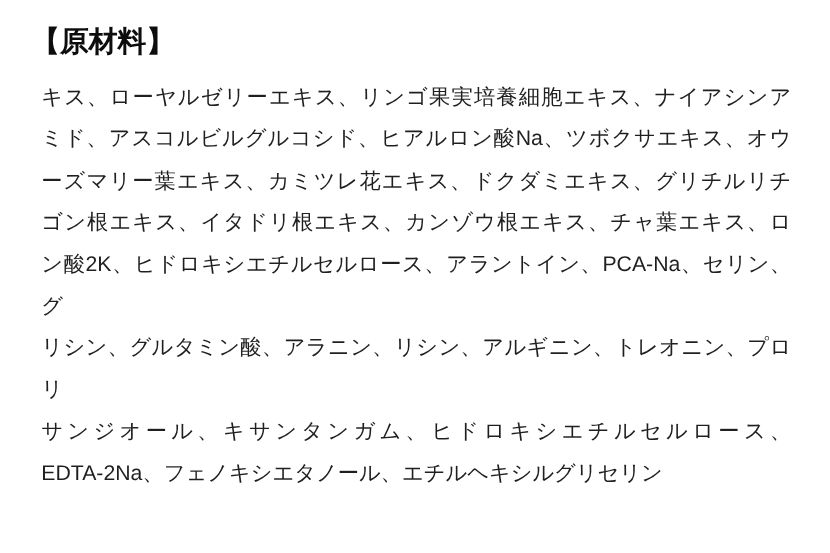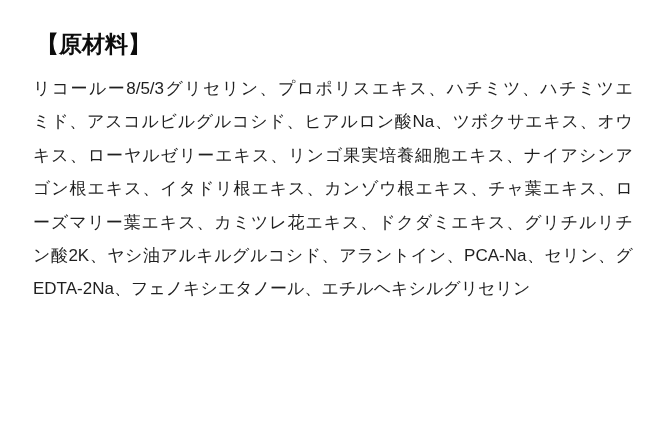--- a/index.html
+++ b/index.html
@@ -14,21 +14,21 @@
     font-family: "Liberation Sans", "DejaVu Sans", sans-serif;
     -webkit-font-smoothing: antialiased;
   }
   .page {
     box-sizing: border-box;
     width: 664px;
     height: 442px;
     padding: 17px 31px 0 24px;
   }
   .title {
-    margin: 12px;
+    margin: 1px;
     font-size: 23px;
     line-height: 30px;
     font-weight: 700;
     color: #0d0d0d;
   }
   .ingredients {
     margin-top: 13px;
     margin-left: 9px;
     width: 600px;
     color: #1f1f1f;
@@ -43,21 +43,22 @@
   .ingredients .line.last {
     text-align-last: left;
   }
 </style>
 </head>
 <body>
 
 <div class="page">
   <h1 class="title">【原材料】</h1>
   <div class="ingredients">
-      <div class="line">リコールー8/5/3グリセリン、プロポリスエキス、ハチミツ、ハチミツエ</div>
+      <div class="line">キス、ローヤルゼリーエキス、リンゴ果実培養細胞エキス、ナイアシンア</div>
       <div class="line">ミド、アスコルビルグルコシド、ヒアルロン酸Na、ツボクサエキス、オウ</div>
-      <div class="line">キス、ローヤルゼリーエキス、リンゴ果実培養細胞エキス、ナイアシンア</div>
+      <div class="line">ーズマリー葉エキス、カミツレ花エキス、ドクダミエキス、グリチルリチ</div>
       <div class="line">ゴン根エキス、イタドリ根エキス、カンゾウ根エキス、チャ葉エキス、ロ</div>
-      <div class="line">ーズマリー葉エキス、カミツレ花エキス、ドクダミエキス、グリチルリチ</div>
-      <div class="line">ン酸2K、ヤシ油アルキルグルコシド、アラントイン、PCA-Na、セリン、グ</div>
+      <div class="line">ン酸2K、ヒドロキシエチルセルロース、アラントイン、PCA-Na、セリン、グ</div>
+      <div class="line">リシン、グルタミン酸、アラニン、リシン、アルギニン、トレオニン、プロリ</div>
+      <div class="line">サンジオール、キサンタンガム、ヒドロキシエチルセルロース、</div>
       <div class="line last">EDTA-2Na、フェノキシエタノール、エチルヘキシルグリセリン</div>
     </div>
 </div>
 
 </body></html>

